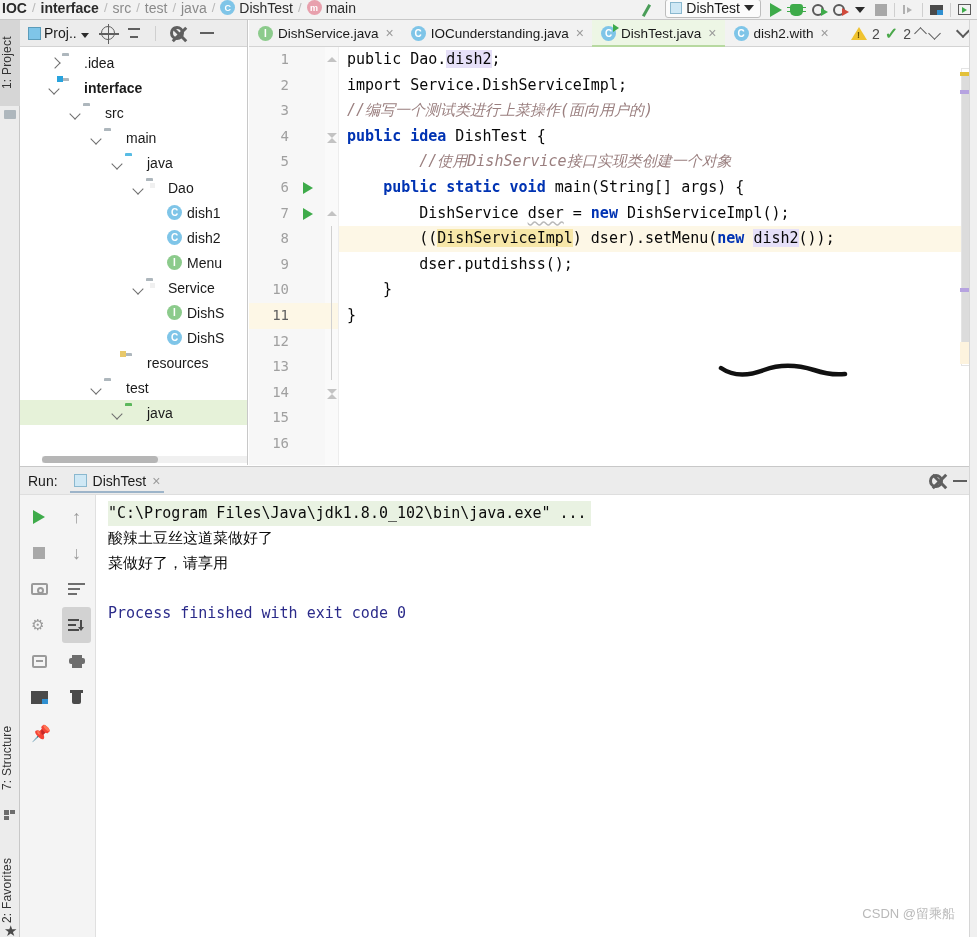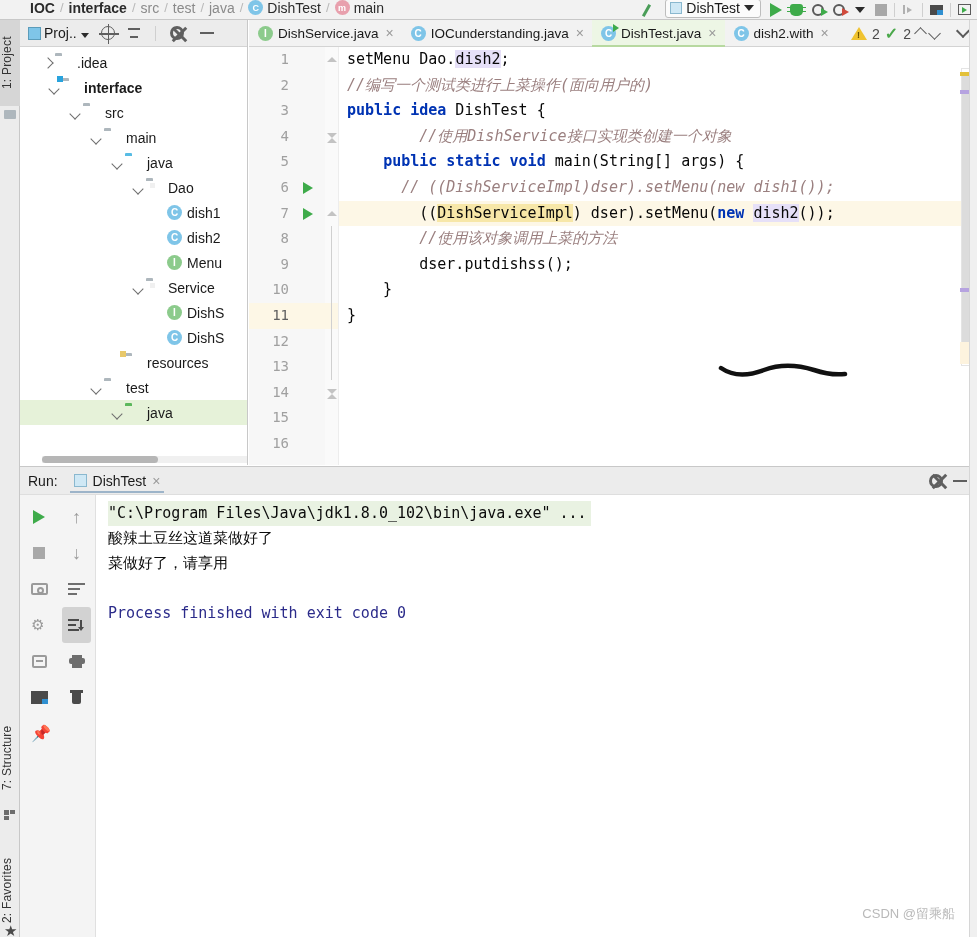--- a/index.html
+++ b/index.html
@@ -212,21 +212,21 @@
   .watermark { position: absolute; right: 22px; bottom: 14px; font-size: 13px; color: #b9b9b9; }
   .right-edge { position:absolute; right:0; top:20px; width:8px; height:917px; background:#f0f0f0; border-left:1px solid #d6d6d6;}
 </style>
 </head>
 <body>
 
 <div id="app">
 
   <div class="topstrip">
     <div class="crumbs" id="crumbs">
-        <span style="display: inline-flex; align-items: center; margin-left: 28px;">
+        <span style="display: inline-flex; align-items: center;">
           <span class="crumb bold">IOC</span>
         </span>
         <span class="crumb-sep">/</span>
         <span style="display: inline-flex; align-items: center;">
           <span class="crumb bold">interface</span>
         </span>
         <span class="crumb-sep">/</span>
         <span style="display: inline-flex; align-items: center;">
           <span class="crumb dim">src</span>
         </span>
@@ -316,21 +316,21 @@
       <span style="width:6px"></span>
       <span class="collapse-i"></span>
       <span style="width:8px"></span>
       <span style="width:1px;height:15px;background:#cfcfcf;"></span>
       <span style="width:8px"></span>
       <span class="gear"></span>
       <span style="width:10px"></span>
       <span class="minus-i"></span>
     </div>
     <div class="tree" id="tree">
-        <div class="trow" style="padding-left: 20px;">
+        <div class="trow" style="padding-left: 27px;">
           <span class="chev right"></span>
           <span class="fic"><span class="folder"></span></span>
           <span class="tlabel">.idea</span>
         </div>
         <div class="trow" style="padding-left: 27px;">
           <span class="chev down"></span>
           <span class="fic"><span class="folder"><span class="badge"></span></span></span>
           <span class="tlabel bold">interface</span>
         </div>
         <div class="trow" style="padding-left: 48px;">
@@ -502,28 +502,28 @@
           <div style="height: 25.6px; position: relative;">
             <span class="foldline" style="top: 0px; height: 25.6px;"></span>
           </div>
           <div style="height: 25.6px; position: relative;">
             <span class="fold-up fold-dn" style="top: 7px;"></span>
           </div>
           <div style="height: 25.6px; position: relative;"></div>
           <div style="height: 25.6px; position: relative;"></div>
         </div>
       <div class="codecol" id="codecol">
-          <div class="cline"><span class="plain">setMenu Dao.</span><span class="hl-purple">dish2</span><span class="plain">;</span></div>
+          <div class="cline"><span class="plain">public Dao.</span><span class="hl-purple">dish2</span><span class="plain">;</span></div>
+          <div class="cline"><span class="plain">import Service.DishServiceImpl;</span></div>
           <div class="cline"><span class="cmt-zh">//编写一个测试类进行上菜操作(面向用户的)</span></div>
           <div class="cline"><span class="kw">public</span><span class="plain"> </span><span class="kw">idea</span><span class="plain"> DishTest {</span></div>
           <div class="cline"><span class="cmt-zh">        //使用DishService接口实现类创建一个对象</span></div>
           <div class="cline"><span class="plain">    </span><span class="kw">public</span><span class="plain"> </span><span class="kw">static</span><span class="plain"> </span><span class="kw">void</span><span class="plain"> </span><span class="plain">main</span><span class="plain">(String[] args) {</span></div>
-          <div class="cline"><span class="cmt-zh">      // ((DishServiceImpl)dser).setMenu(new dish1());</span></div>
+          <div class="cline"><span class="plain">        DishService </span><span class="sqg">dser</span><span class="plain"> = </span><span class="kw">new</span><span class="plain"> DishServiceImpl();</span></div>
           <div class="cline cur"><span class="plain">        ((</span><span class="hl-yellow">DishServiceImpl</span><span class="plain">) dser).setMenu(</span><span class="kw">new</span><span class="plain"> </span><span class="hl-purple">dish2</span><span class="plain">());</span></div>
-          <div class="cline"><span class="cmt-zh">        //使用该对象调用上菜的方法</span></div>
           <div class="cline"><span class="plain">        dser.putdishss();</span></div>
           <div class="cline"><span class="plain">    }</span></div>
           <div class="cline"><span class="plain">}</span></div>
           <div class="cline"><span class="plain"></span></div>
         </div>
     </div>
 
     <div class="inspect">
       <span class="warn-tri"></span>
       <span>2</span>

